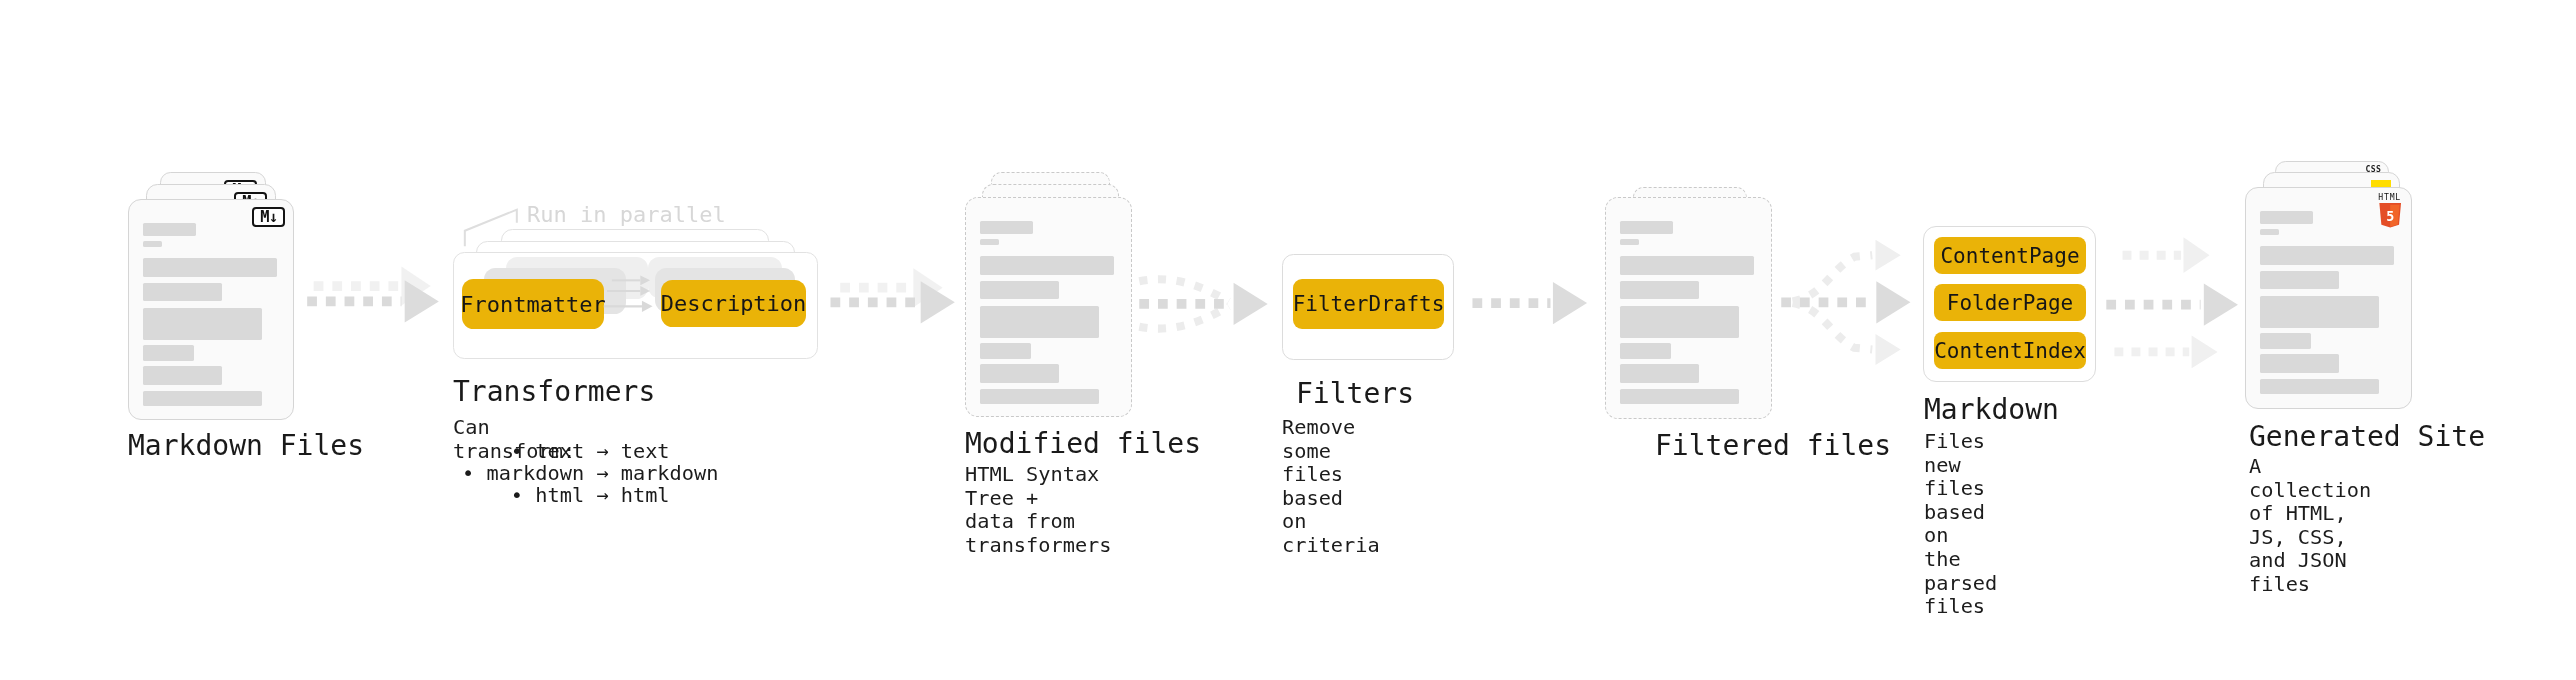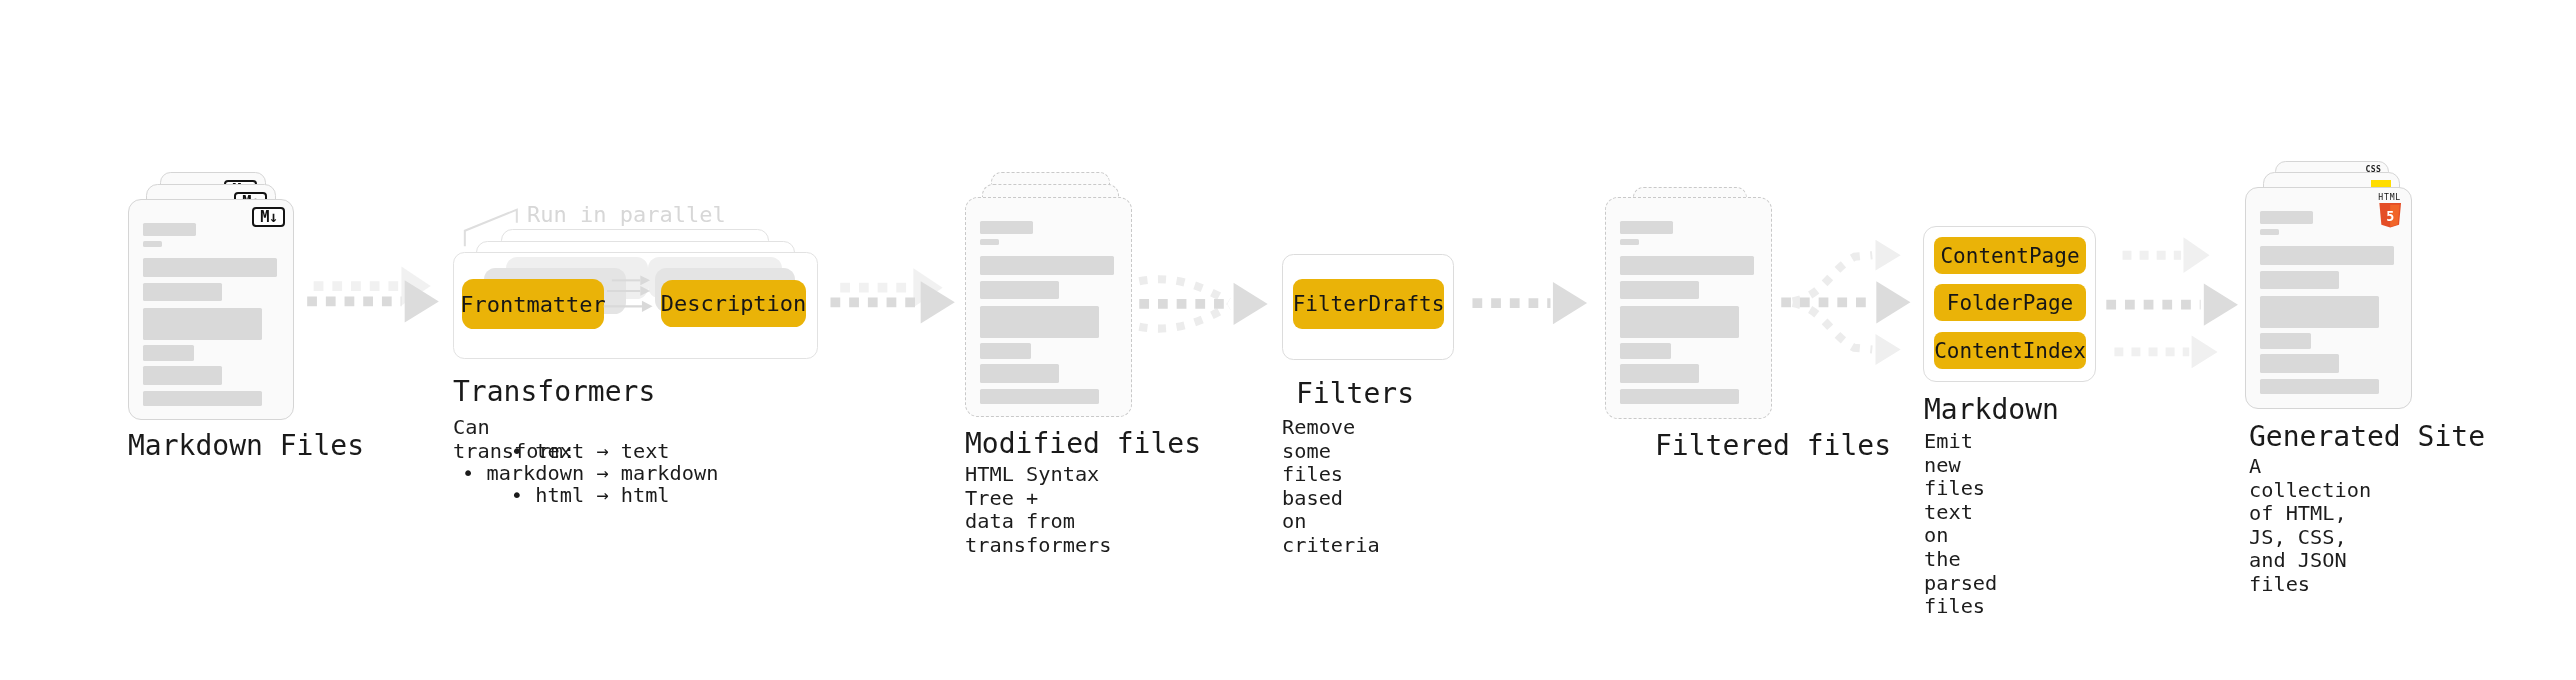--- a/index.html
+++ b/index.html
@@ -145,21 +145,21 @@
     </div>
     <div class="stage-label" style="left:1607px;top:429px;margin-left:48px;">Filtered files</div>
   </div>
 
   <div class="group">
     <div class="panel" style="left:1923px;top:226px;width:173px;height:156px;"></div>
     <div class="pill small" style="left:1934px;top:237px;width:152px;height:37px;">ContentPage</div>
     <div class="pill small" style="left:1934px;top:284px;width:152px;height:37px;">FolderPage</div>
     <div class="pill small" style="left:1934px;top:332px;width:152px;height:37px;">ContentIndex</div>
     <div class="stage-label" style="left:1924px;top:393px;">Markdown</div>
-    <div class="stage-desc" style="left:1924px;top:430px;">Emit new files text on
+    <div class="stage-desc" style="left:1924px;top:430px;">Files new files based on
 the parsed files</div>
   </div>
 
   <div class="group">
     <div class="doc-card" style="left:2275px;top:161px;width:114px;height:179px;border-radius:10.6px;">
       <div class="css-badge">
         <div class="css-txt">CSS</div>
         <div class="css-bar" id="css-bar" style="background: rgb(41, 101, 241);"></div>
       </div>
     </div>

